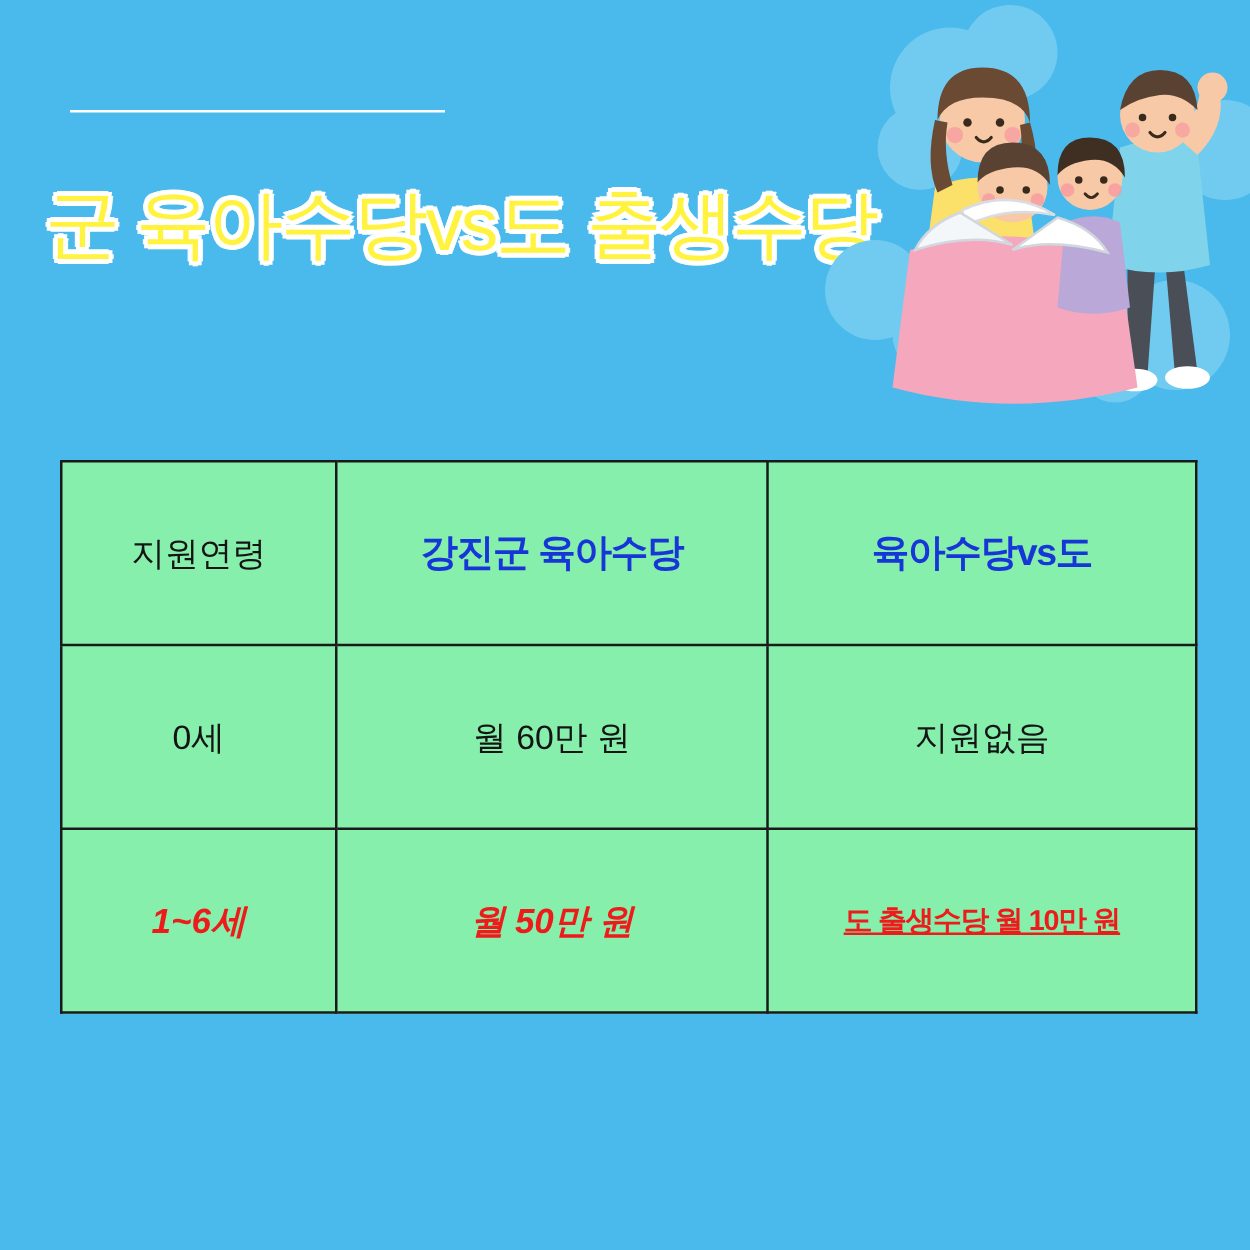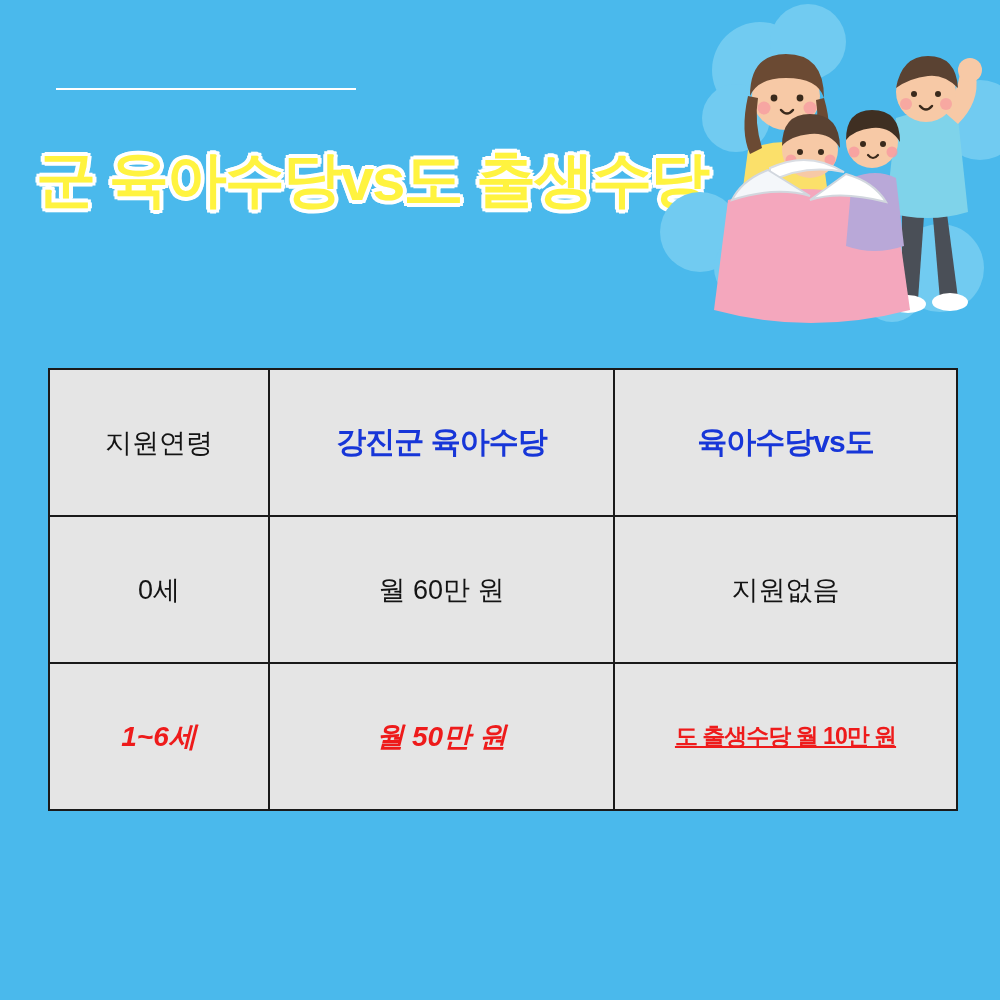--- a/index.html
+++ b/index.html
@@ -45,21 +45,21 @@
     margin-left: 18px;
     margin-right: 18px;
     max-width: 300px;
   }
 
   #headline {
     position: absolute;
     left: 36px;
     top: 140px;
     font-size: 60px;
-    font-weight: bold;
+    font-weight: normal;
     color: #fff33f;
     letter-spacing: -2px;
     white-space: nowrap;
     text-shadow:
       -3px -3px 0 #ffffff,
        3px -3px 0 #ffffff,
       -3px  3px 0 #ffffff,
        3px  3px 0 #ffffff,
       -4px  0   0 #ffffff,
        4px  0   0 #ffffff,
@@ -79,21 +79,21 @@
   
   #table-wrap {
     position: absolute;
     left: 48px;
     top: 368px;
     width: 904px;
   }
   table#benefit-table {
     border-collapse: collapse;
     width: 904px;
-    background: #e5e5e5;
+    background: #86efac;
     table-layout: fixed;
   }
   table#benefit-table td {
     border: 2px solid #1a1a1a;
     text-align: center;
     vertical-align: middle;
     font-size: 27px;
     color: #141414;
     padding: 0;
   }

